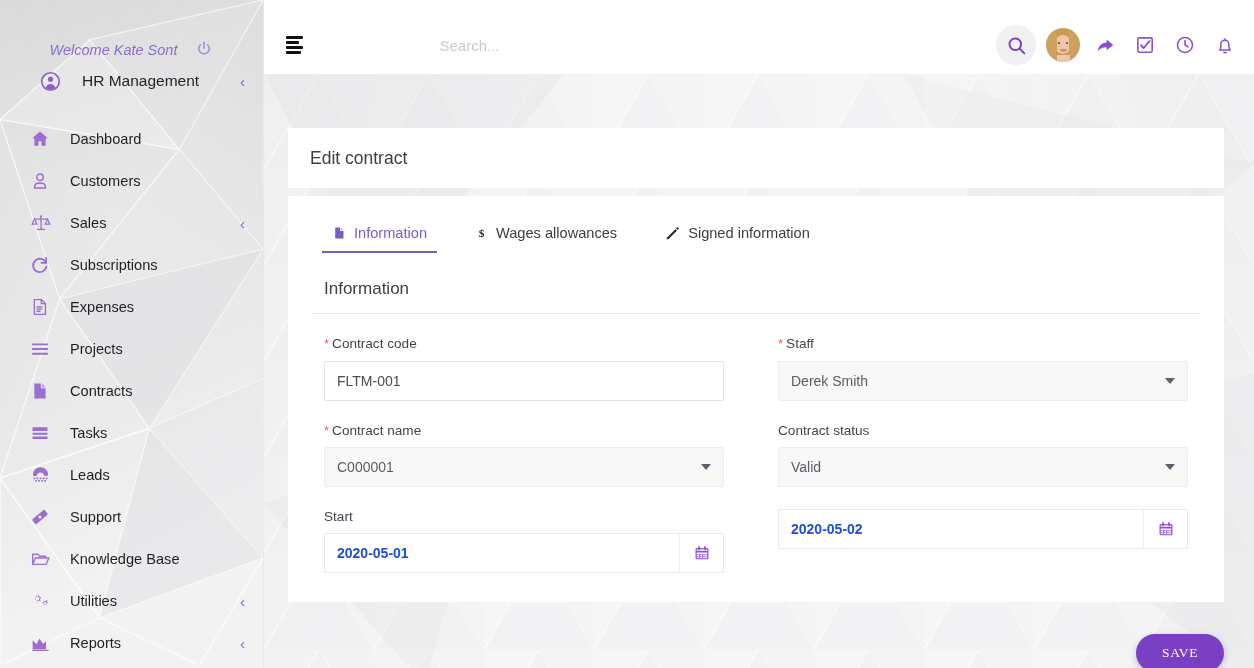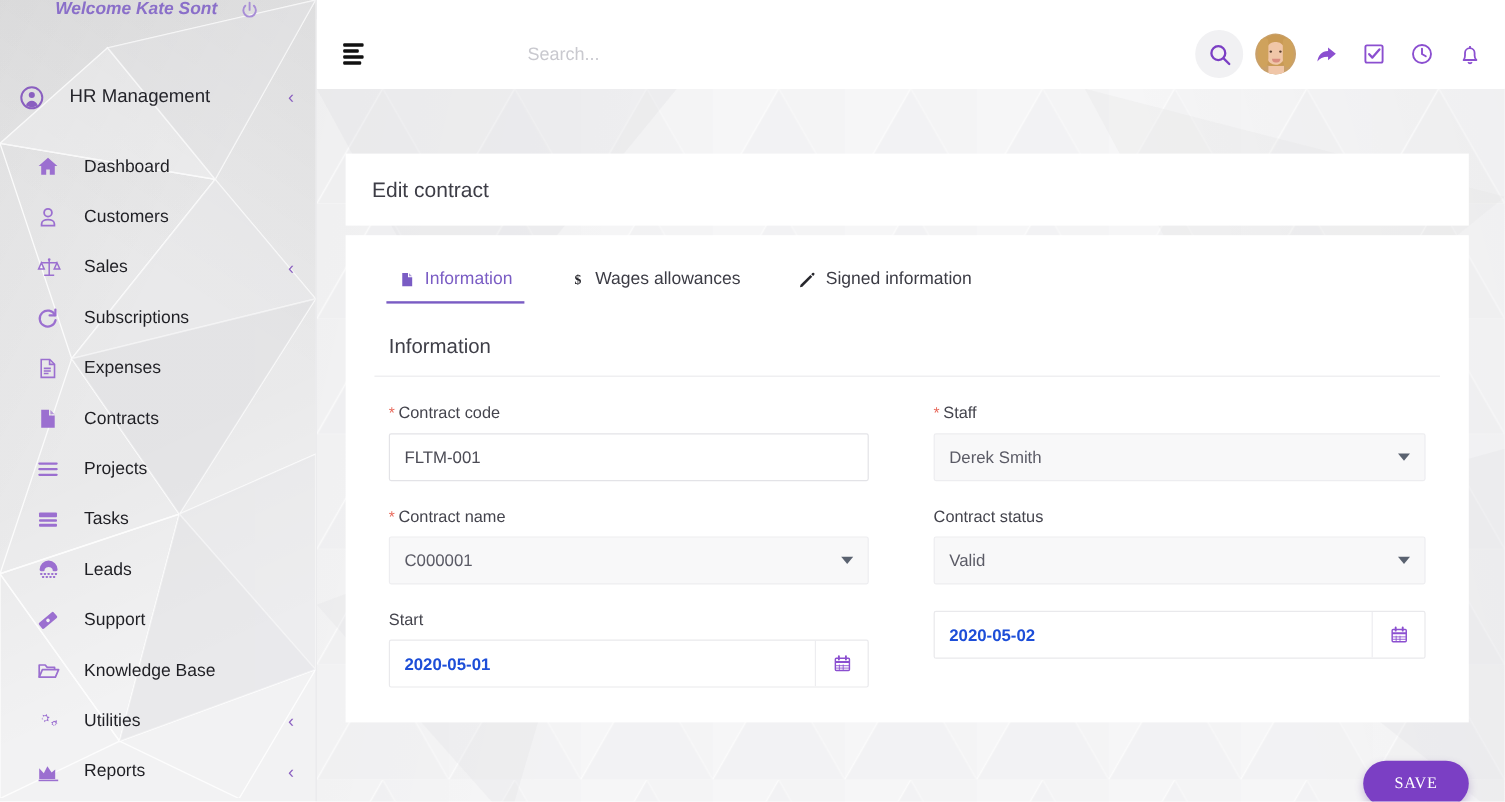--- a/index.html
+++ b/index.html
@@ -20,31 +20,31 @@
       linear-gradient(212deg, rgba(0,0,0,0.05) 0%, rgba(0,0,0,0) 38%),
       linear-gradient(155deg, rgba(0,0,0,0.035) 55%, rgba(0,0,0,0) 80%),
       #f2f2f3;
     border-right: 1px solid #e9e9ec;
     overflow: hidden;
     flex: 0 0 264px;
     z-index: 3;
   }
   .sidebar .poly { position: absolute; inset: 0; pointer-events: none; }
   .sidebar-top {
-    height: 58px; display: flex; align-items: flex-start;
-    justify-content: center; position: relative; z-index: 2; font-weight: bold;
+    height: 58px; display: flex; align-items: flex-end;
+    justify-content: center; position: relative; z-index: 2;
   }
   .welcome {
     font-style: italic; font-size: 14.5px; color: #8a6fc9;
     margin-right: 18px; white-space: nowrap;
   }
   .power-icon { color: #a88ed6; display: flex; align-items: center; }
   .sidebar-head {
     height: 46px; display: flex; align-items: center;
-    padding: 0 18px 0 16px; position: relative; z-index: 2;
+    padding: 0 18px 0 40px; position: relative; z-index: 2;
   }
   .sidebar-head .ico { width: 26px; display: flex; align-items: center; color: #8a5fc0; }
   .sidebar-head .txt {
     font-size: 15.5px; color: #24242a; margin-left: 16px;
     flex: 1; white-space: nowrap; font-weight: 400;
   }
   .chev { color: #8a5fc0; font-size: 15px; line-height: 1; }
   .nav { position: relative; z-index: 2; padding-top: 14px; }
   .nav-item {
     height: 42px; display: flex; align-items: center;
@@ -306,36 +306,36 @@
               <path d="M14.3 2.8v5h5"></path>
             <path d="M8.2 12h7.4M8.2 14.7h7.4M8.2 17.4h5"></path>
           </svg>
         </span>
         <span class="label">Expenses</span>
         <span class="chev"></span>
       </div>
 
       <div class="nav-item">
         <span class="ico">
+          <svg width="20" height="20" viewBox="0 0 24 24" stroke="currentColor" stroke-width="2.3" stroke-linecap="round">
+            <path d="M3.4 6.4h17.2M3.4 12h17.2M3.4 17.6h17.2"></path>
+          </svg>
+        </span>
+        <span class="label">Projects</span>
+        <span class="chev"></span>
+      </div>
+
+      <div class="nav-item">
+        <span class="ico">
           <svg width="19" height="20" viewBox="0 0 24 24" fill="currentColor">
             <path d="M5.5 2.6h8.2v6h6v12.8h-14.2z"></path>
               <path d="M15.1 2.8l4.5 4.5h-4.5z" opacity="0.65"></path>
           </svg>
         </span>
         <span class="label">Contracts</span>
-        <span class="chev"></span>
-      </div>
-
-      <div class="nav-item">
-        <span class="ico">
-          <svg width="20" height="20" viewBox="0 0 24 24" stroke="currentColor" stroke-width="2.3" stroke-linecap="round">
-            <path d="M3.4 6.4h17.2M3.4 12h17.2M3.4 17.6h17.2"></path>
-          </svg>
-        </span>
-        <span class="label">Projects</span>
         <span class="chev"></span>
       </div>
 
       <div class="nav-item">
         <span class="ico">
           <svg width="20" height="20" viewBox="0 0 24 24" fill="currentColor">
             <rect x="3" y="5" width="18" height="4.6" rx="1"></rect>
             <rect x="3" y="11.6" width="18" height="2.6" rx="1"></rect>
             <rect x="3" y="16.2" width="18" height="3" rx="1"></rect>
           </svg>

